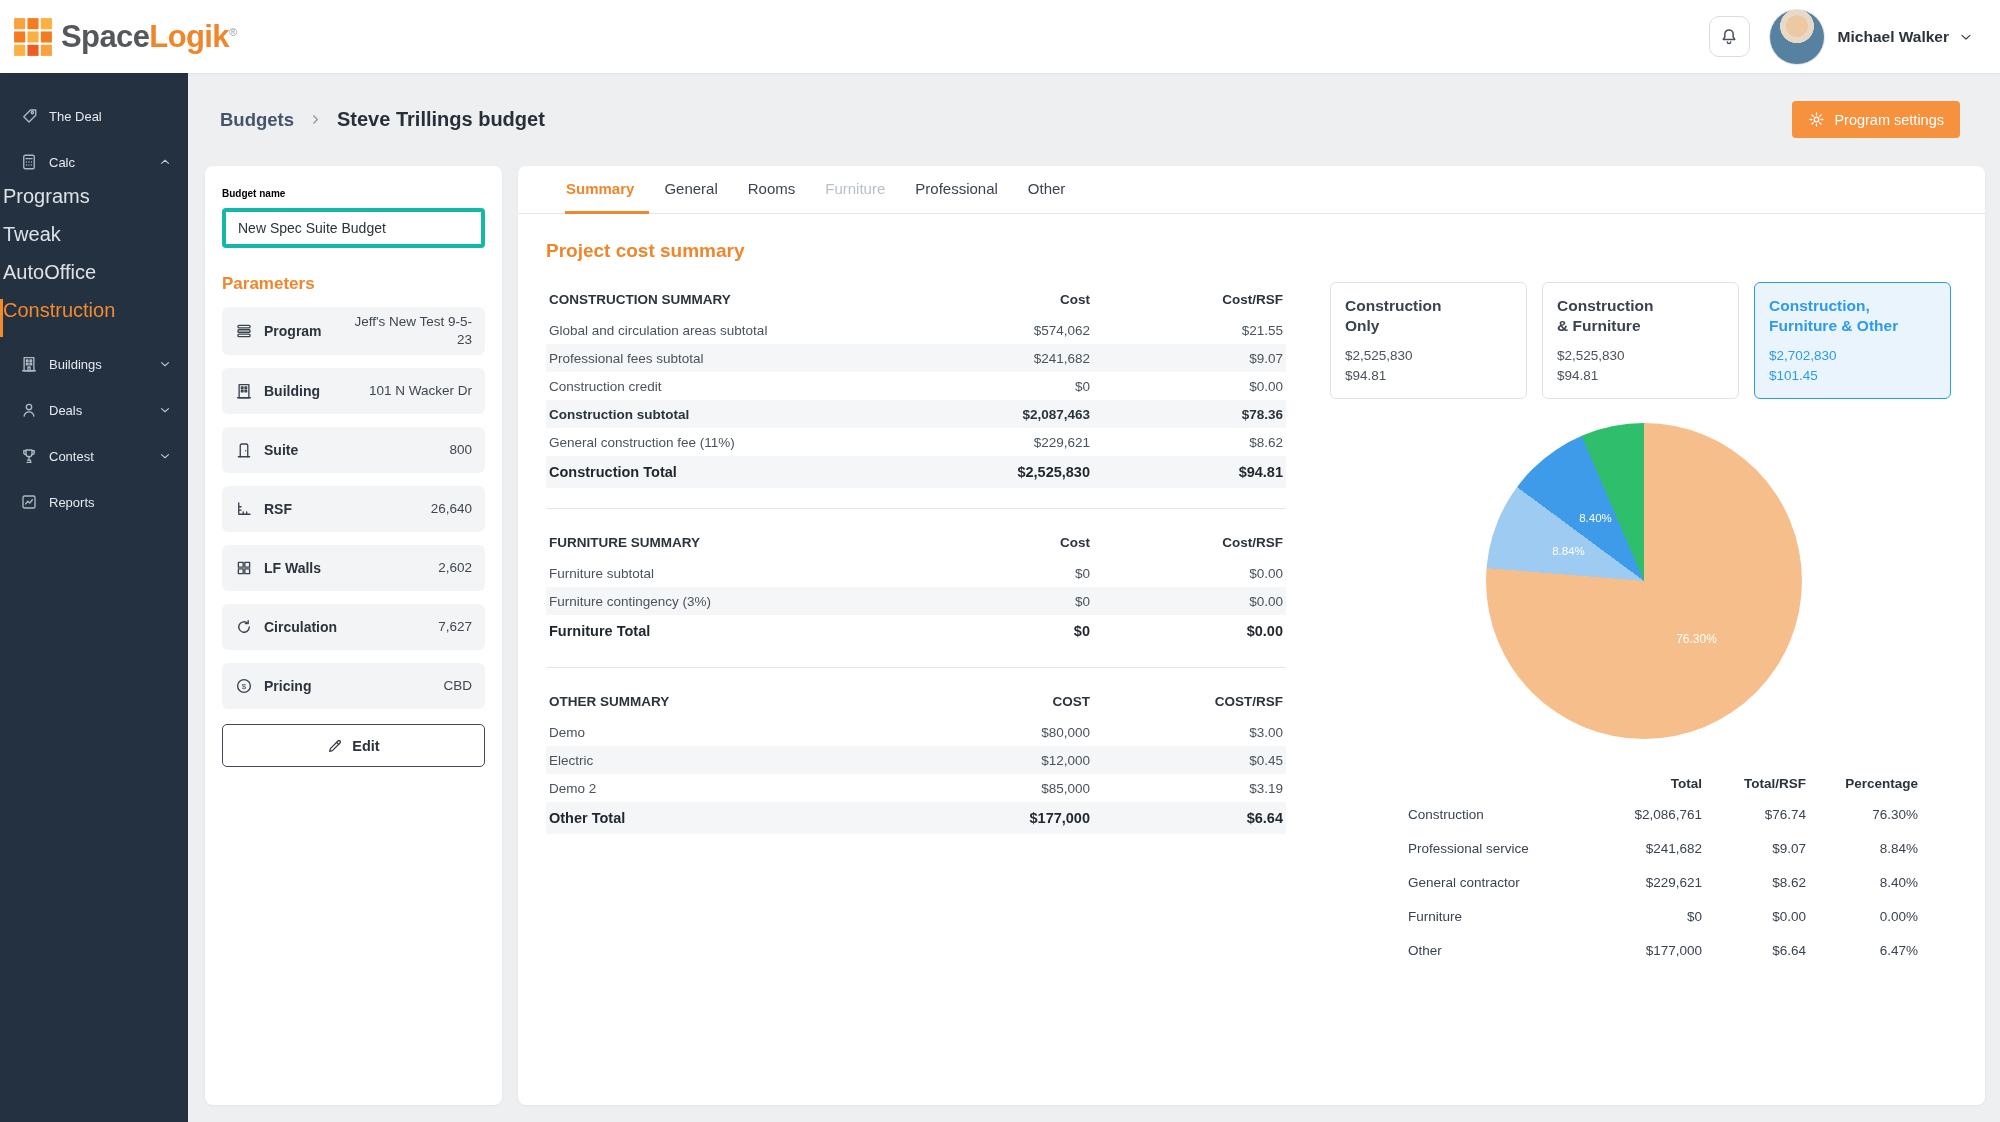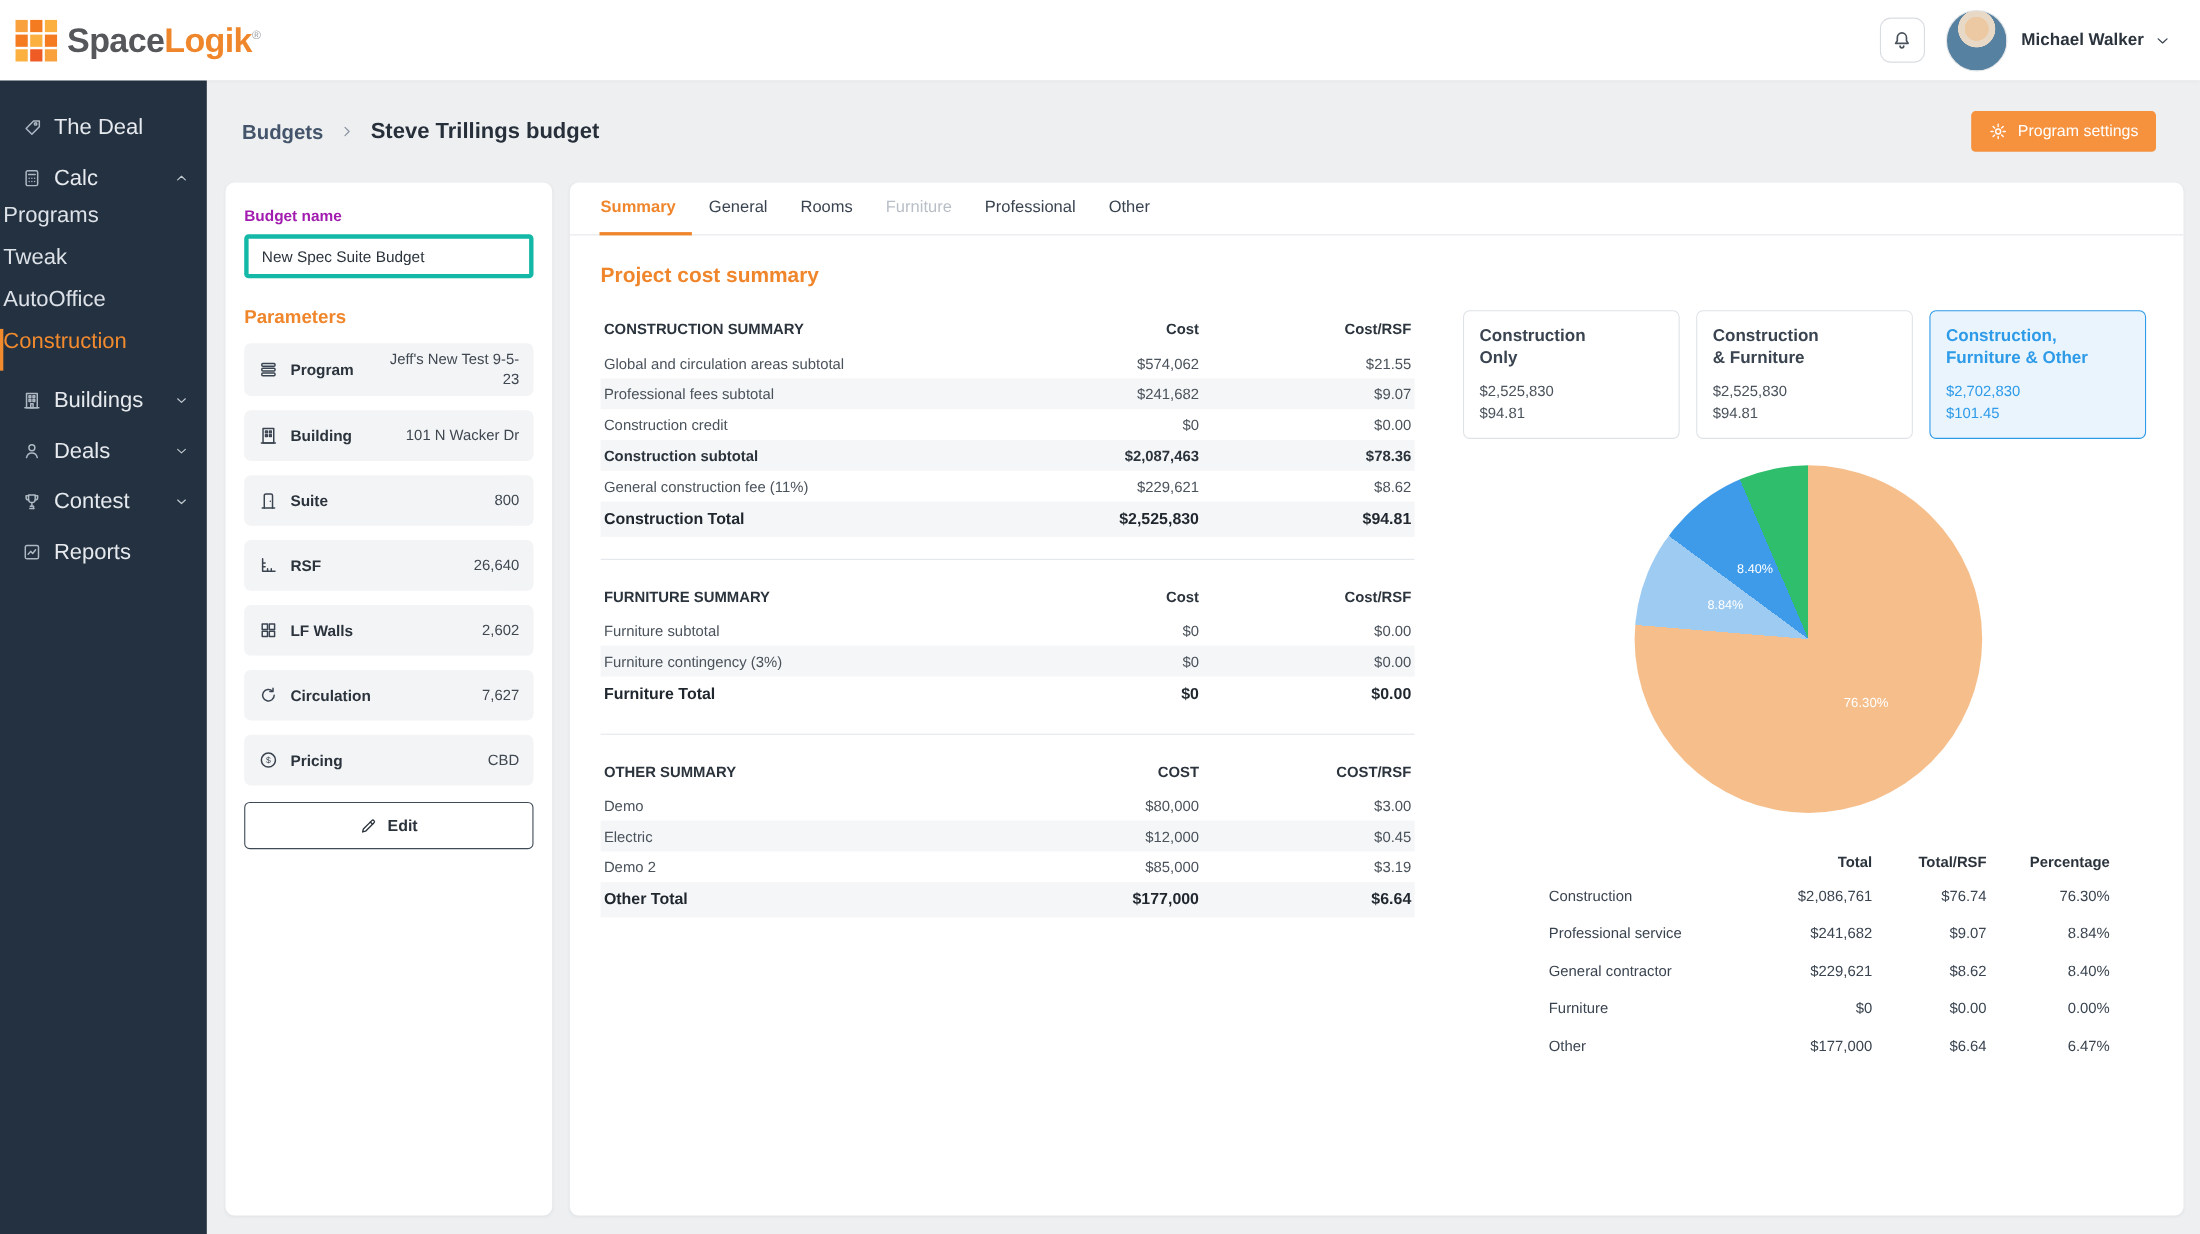--- a/index.html
+++ b/index.html
@@ -38,21 +38,21 @@
   .user-name { margin-left:13px; font-size:15.5px; font-weight:700; color:#2B333C; cursor:pointer; }
   .user-chev { margin-left:9px; width:16px; height:16px; color:#3A4450; cursor:pointer; }
 
   
   .shell { display:flex; height:1049px; }
 
   
   .sidebar { width:188px; background:#243140; flex-shrink:0; padding-top:20px; }
   .nav-item {
     display:flex; align-items:center; gap:11px; height:46px; padding:0 16px 0 20px;
-    font-size:20px; color:#E6EAEE; cursor:pointer;
+    font-size:13px; color:#E6EAEE; cursor:pointer;
   }
   .nav-icon { width:18px; height:18px; color:#AEB9C4; flex-shrink:0; }
   .chev { margin-left:auto; width:14px; height:14px; color:#C3CAD2; }
   .nav-sub { padding:0 0 4px; }
   .nav-subitem {
     height:38px; display:flex; align-items:flex-start; font-size:20px;
     color:#DDE2E8; cursor:pointer; border-left:3px solid transparent;
   }
   .nav-subitem.active { color:#F28A2E; border-left-color:#F28A2E; }
 
@@ -67,21 +67,21 @@
     display:flex; align-items:center; gap:9px; background:#F6913D; color:#fff; border:none;
     border-radius:4px; height:37px; padding:0 16px; font-size:14.5px; font-family:inherit; cursor:pointer;
   }
   .settings-btn .icon { width:17px; height:17px; }
 
   .content { flex:1; display:flex; padding:0 15px 17px 17px; gap:16px; }
   .card { background:#fff; border-radius:8px; box-shadow:0 1px 3px rgba(20,30,40,.05); }
 
   
   .left-card { width:297px; flex-shrink:0; padding:22px 17px; }
-  .fld-label { font-size:14px; font-weight:700; color:#a21caf; }
+  .fld-label { font-size:10px; font-weight:700; color:#000000; }
   .name-input {
     margin-top:9px; width:100%; height:40px; border:4px solid #14b8a6; border-radius:4px;
     padding:0 12px; font-size:14px; color:#2B333C; font-family:inherit; background:#fff;
   }
   .params-title { margin-top:26px; color:#F0862B; font-weight:700; font-size:17px; }
   .param-row {
     display:flex; align-items:center; gap:11px; background:#F3F4F6; border-radius:6px;
     min-height:46px; padding:6px 13px; margin-top:13px;
   }
   .param-icon { width:18px; height:18px; color:#3A4450; flex-shrink:0; }
@@ -94,21 +94,21 @@
   }
   .edit-btn .icon { width:16px; height:16px; }
 
   
   .right-card { flex:1; display:flex; flex-direction:column; overflow:hidden; }
   .tabs { display:flex; padding:0 27px; border-bottom:1px solid #E4E7EA; height:48px; }
   .tab {
     display:flex; align-items:center; padding:0 15px; font-size:15px; color:#3A4450;
     border-bottom:3px solid transparent; margin-bottom:-1px; cursor:pointer;
   }
-  .tab:first-child { padding-left:1px; }
+  .tab:first-child { padding-left:1px;margin-left:20px; }
   .tab.active { color:#F0862B; border-bottom-color:#F0862B; font-weight:700; }
   .tab.disabled { color:#B9BFC7; }
   .section-title { color:#F0862B; font-weight:700; font-size:19px; margin:26px 28px 0; }
   .body-flex { display:flex; padding:20px 28px 0; flex:1; }
 
   
   .tables { width:740px; flex-shrink:0; }
   .trow { display:grid; grid-template-columns:1fr 170px 193px; align-items:center; min-height:28px; font-size:13.5px; color:#4A525B; padding:0 3px; }
   .cost-table .trow:nth-child(odd):not(.thead) { background:#F5F6F7; }
   .thead { min-height:34px; font-weight:700; color:#2B333C; background:none !important; }

